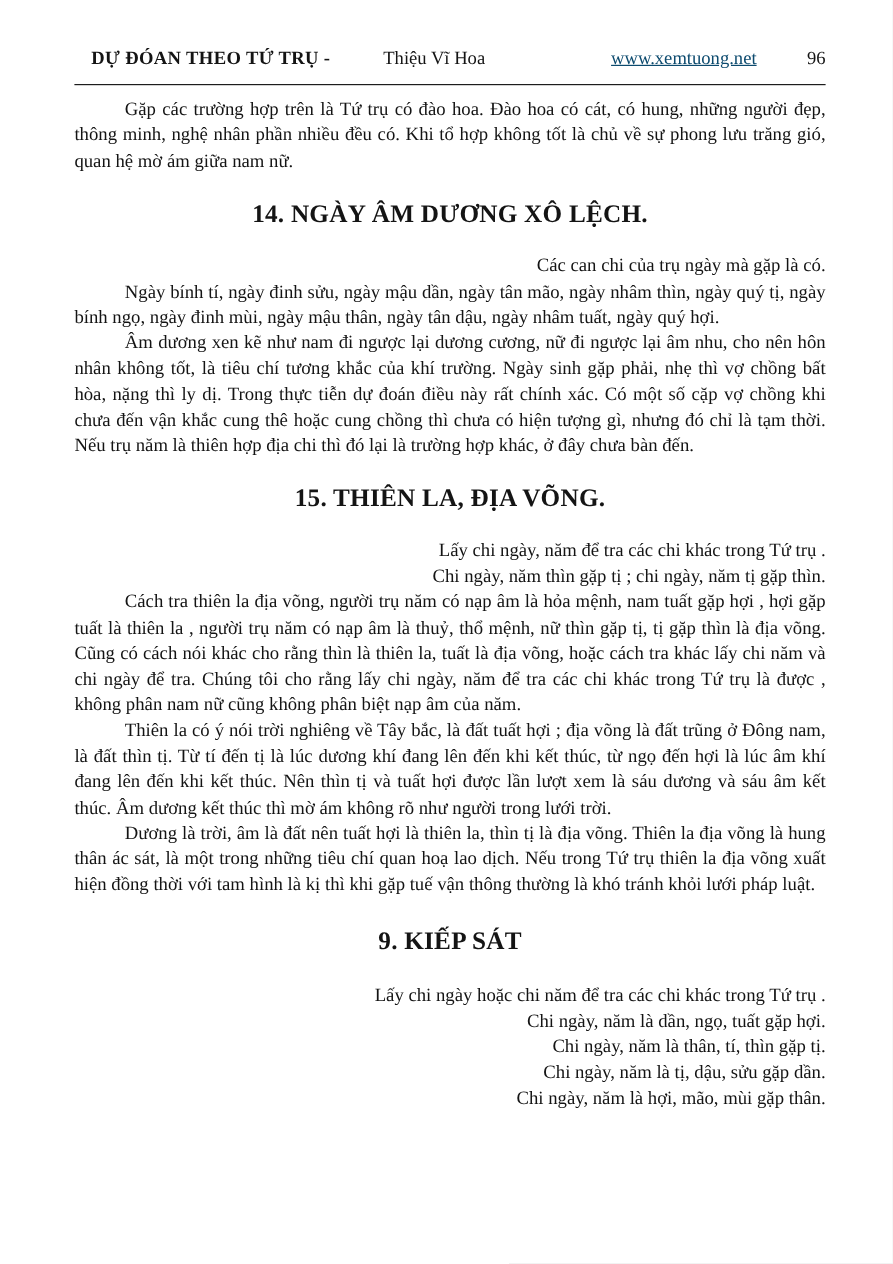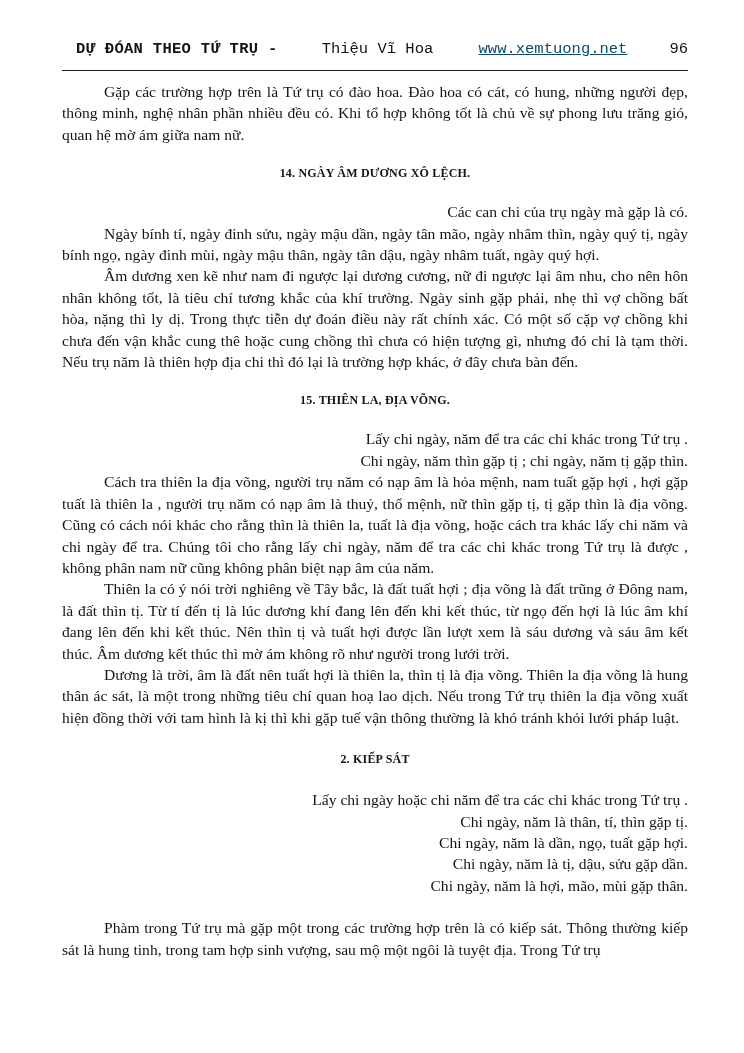--- a/index.html
+++ b/index.html
@@ -13,41 +13,40 @@
     font-family: "Liberation Serif", "DejaVu Serif", serif;
     color: #141414;
     overflow: hidden;
   }
   .hdr {
     display: flex;
     align-items: flex-end;
     font-size: 15.5px;
     padding-left: 14px;
     white-space: nowrap;
-    font-family: Liberation Mono, monospace;
   }
   .hdr-title { font-weight: bold; letter-spacing: 0.3px; }
   .hdr-author { margin-left: 44px; }
   .hdr-site { margin-left: auto; text-decoration: underline; color: #0c4a6e; cursor: pointer; }
   .hdr-page { margin-left: 42px; }
   .rule {
     border: 0;
     border-top: 1.7px solid #1c1c1c;
     margin: 12px 0 10px 0;
   }
   .content p {
     font-size: 15.6px;
     line-height: 21.4px;
     margin: 0;
     text-align: justify;
     text-indent: 42px;
   }
   .content p.line { text-align: right; }
   .content h2 {
-    font-size: 12px;
+    font-size: 21px;
     font-weight: bold;
     text-align: center;
     margin: 21px 0 20px 0;
     letter-spacing: 0.2px;
   }
   .content h2.h16 { margin: 24px 0 22px 0; }
 </style>
 </head>
 <body>
 
@@ -71,23 +70,22 @@
     <p>Ngày bính tí, ngày đinh sửu, ngày mậu dần, ngày tân mão, ngày nhâm thìn, ngày quý tị, ngày bính ngọ, ngày đinh mùi, ngày mậu thân, ngày tân dậu, ngày nhâm tuất, ngày quý hợi.</p>
     <p>Âm dương xen kẽ như nam đi ngược lại dương cương, nữ đi ngược lại âm nhu, cho nên hôn nhân không tốt, là tiêu chí tương khắc của khí trường. Ngày sinh gặp phải, nhẹ thì vợ chồng bất hòa, nặng thì ly dị. Trong thực tiễn dự đoán điều này rất chính xác. Có một số cặp vợ chồng khi chưa đến vận khắc cung thê hoặc cung chồng thì chưa có hiện tượng gì, nhưng đó chỉ là tạm thời. Nếu trụ năm là thiên hợp địa chi thì đó lại là trường hợp khác, ở đây chưa bàn đến.</p>
 
     <h2>15. THIÊN LA, ĐỊA VÕNG.</h2>
     <p class="line">Lấy chi ngày, năm để tra các chi khác trong Tứ trụ .</p>
     <p class="line">Chi ngày, năm thìn gặp tị ; chi ngày, năm tị gặp thìn.</p>
     <p>Cách tra thiên la địa võng, người trụ năm có nạp âm là hỏa mệnh, nam tuất gặp hợi , hợi gặp tuất là thiên la , người trụ năm có nạp âm là thuỷ, thổ mệnh, nữ thìn gặp tị, tị gặp thìn là địa võng. Cũng có cách nói khác cho rằng thìn là thiên la, tuất là địa võng, hoặc cách tra khác lấy chi năm và chi ngày để tra. Chúng tôi cho rằng lấy chi ngày, năm để tra các chi khác trong Tứ trụ là được , không phân nam nữ cũng  không phân biệt nạp âm của năm.</p>
     <p>Thiên la có ý nói trời nghiêng về Tây bắc, là đất tuất hợi ; địa võng là đất trũng ở Đông nam, là đất thìn tị. Từ tí đến tị là lúc dương khí đang lên đến khi kết thúc, từ ngọ đến hợi là lúc âm khí đang lên đến khi kết thúc. Nên thìn tị và tuất hợi được lần lượt xem là sáu dương và sáu âm kết thúc. Âm dương kết thúc thì mờ ám không rõ như người trong lưới trời.</p>
     <p>Dương là trời, âm là đất nên tuất hợi là thiên la, thìn tị là địa võng. Thiên la địa võng là hung thân ác sát, là một trong những tiêu chí quan hoạ lao dịch. Nếu trong Tứ trụ thiên la địa võng xuất hiện đồng thời với tam hình là kị thì khi gặp tuế vận thông thường là khó tránh khỏi lưới pháp luật.</p>
 
-    <h2 class="h16">2. KIẾP SÁT</h2>
+    <h2 class="h16">9. KIẾP SÁT</h2>
     <p class="line">Lấy chi ngày hoặc chi năm để tra các chi khác trong Tứ trụ .</p>
+    <p class="line">Chi ngày, năm là dần, ngọ, tuất gặp hợi.</p>
     <p class="line">Chi ngày, năm là thân, tí, thìn gặp tị.</p>
-    <p class="line">Chi ngày, năm là dần, ngọ, tuất gặp hợi.</p>
     <p class="line">Chi ngày, năm là tị, dậu, sửu gặp dần.</p>
     <p class="line">Chi ngày, năm là hợi, mão, mùi gặp thân.</p>
-    <p style="margin-top:21px">Phàm trong Tứ trụ mà gặp một trong các trường hợp trên là có kiếp sát. Thông thường kiếp sát là hung tinh, trong tam hợp sinh vượng, sau mộ một ngôi là tuyệt địa. Trong Tứ trụ</p>
 
   </div>
 
 </div>
 
 </body></html>

